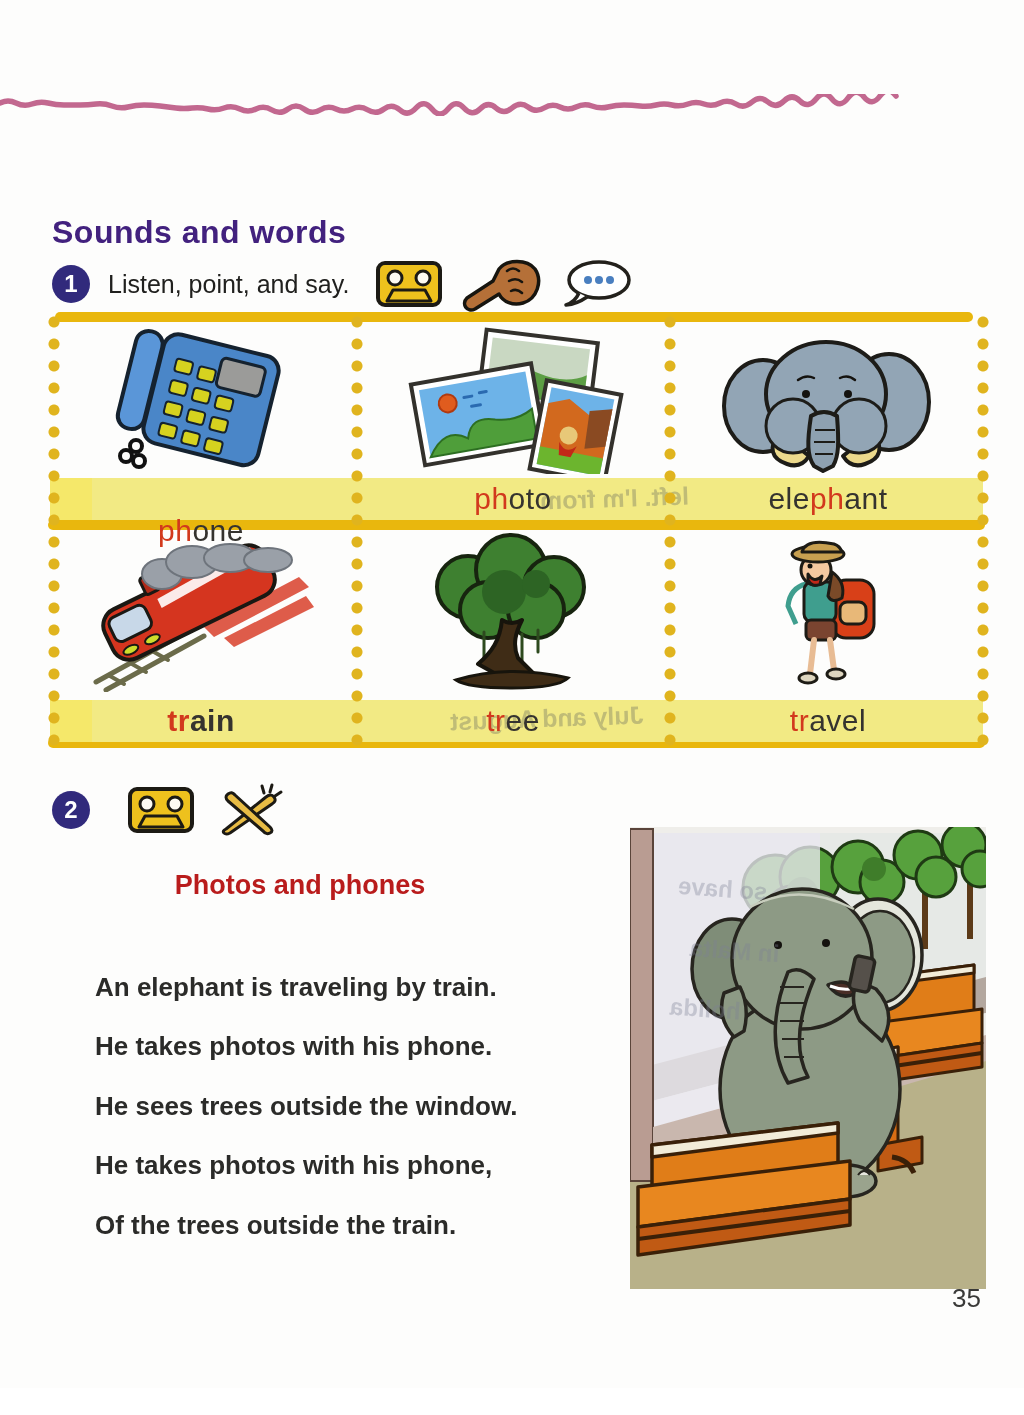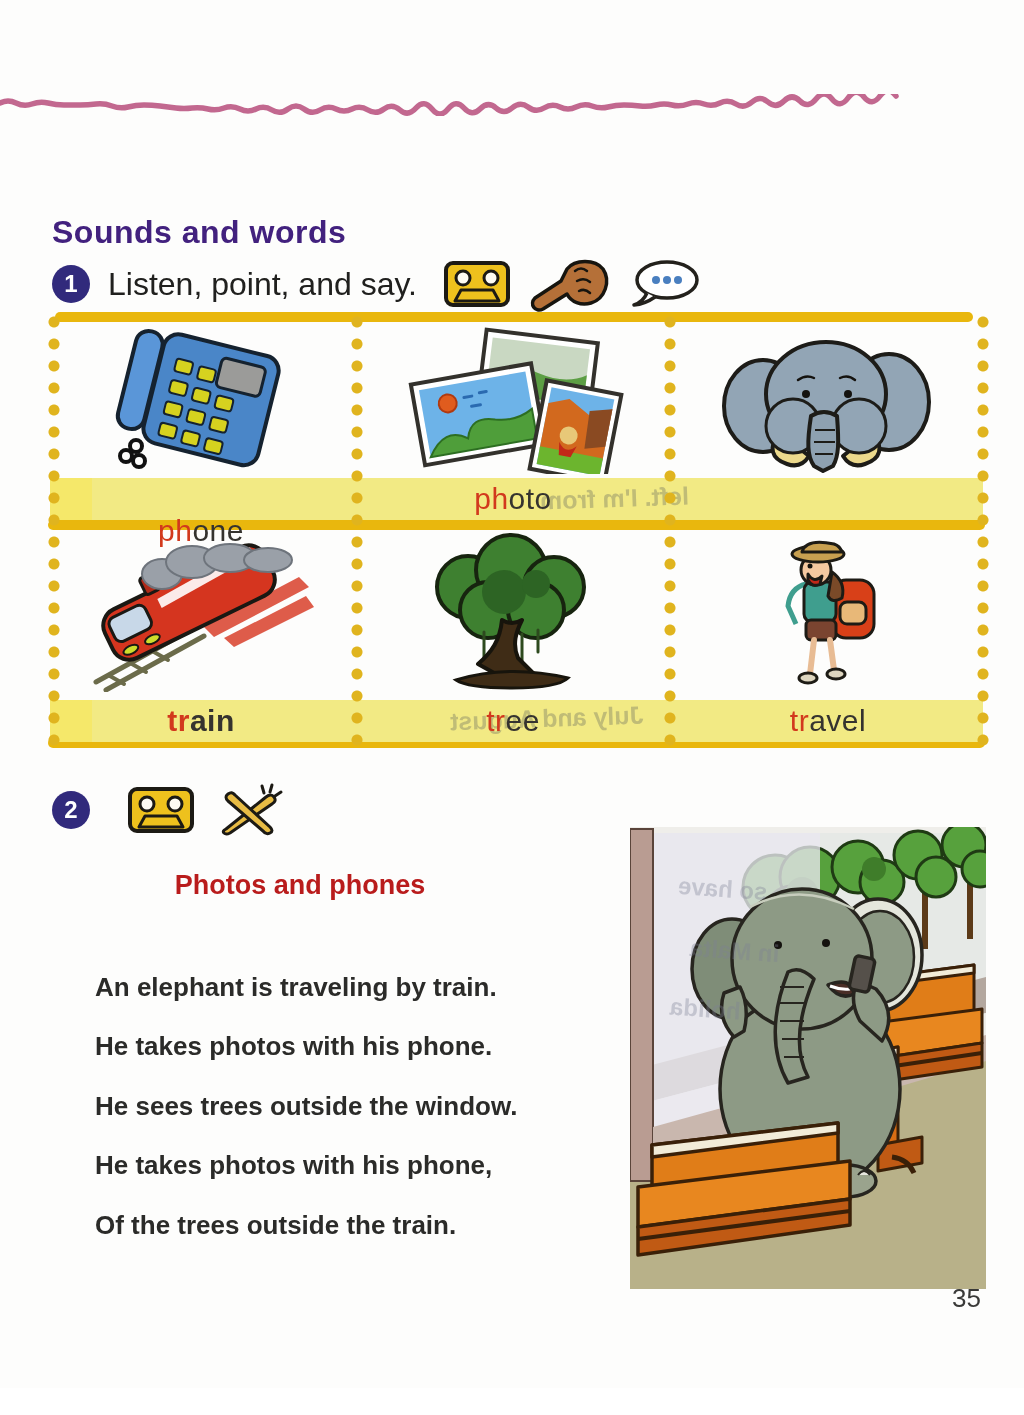--- a/index.html
+++ b/index.html
@@ -12,21 +12,21 @@
   #page-title{
     position:absolute;left:52px;top:214px;font-size:32px;font-weight:bold;
     color:#42217e;letter-spacing:0.5px;
   }
   .activity-row{position:absolute;display:flex;align-items:center;gap:18px;}
   .num-badge{
     width:38px;height:38px;border-radius:50%;background:#312a7c;color:#ffffff;
     font-size:24px;font-weight:bold;display:flex;align-items:center;justify-content:center;
     flex:0 0 auto;
   }
-  .instruction{font-size:32px;color:#20201e;}
+  .instruction{font-size:25px;color:#20201e;}
   
   #word-grid{position:absolute;left:48px;top:310px;width:937px;height:440px;}
   .gold-bar{position:absolute;background:#e9b70d;border-radius:6px;height:10px;}
   .word-band{position:absolute;left:2px;width:933px;height:42px;
     background:linear-gradient(90deg,#f5e86a 0 42px,#f2ea84 42px);}
   .vdots{position:absolute;top:4px;width:12px;height:432px;
     background-image:radial-gradient(circle at 6px 8px,#e0b41e 5px,rgba(224,180,30,0) 6px);
     background-size:12px 22px;background-repeat:repeat-y;}
   .cell{position:absolute;display:flex;align-items:center;justify-content:center;}
   .word{
@@ -232,20 +232,23 @@
         <circle cx="74" cy="34" r="2.5" fill="#15130e"></circle>
       </svg>
     </div>
 
     <div class="word" style="left:8px;top:172px;margin-top:32px;">
       <span></span><span class="red">ph</span><span>one</span>
     </div>
     <div class="word" style="left:320px;top:172px;">
       <span></span><span class="red">ph</span><span>oto</span>
     </div>
+    <div class="word" style="left:635px;top:172px;">
+      <span>ele</span><span class="red">ph</span><span>ant</span>
+    </div>
 
     <div class="word" style="left:8px;top:394px;font-weight:bold;">
       <span></span><span class="red">tr</span><span>ain</span>
     </div>
     <div class="word" style="left:320px;top:394px;">
       <span></span><span class="red">tr</span><span>ee</span>
     </div>
     <div class="word" style="left:635px;top:394px;">
       <span></span><span class="red">tr</span><span>avel</span>
     </div>

